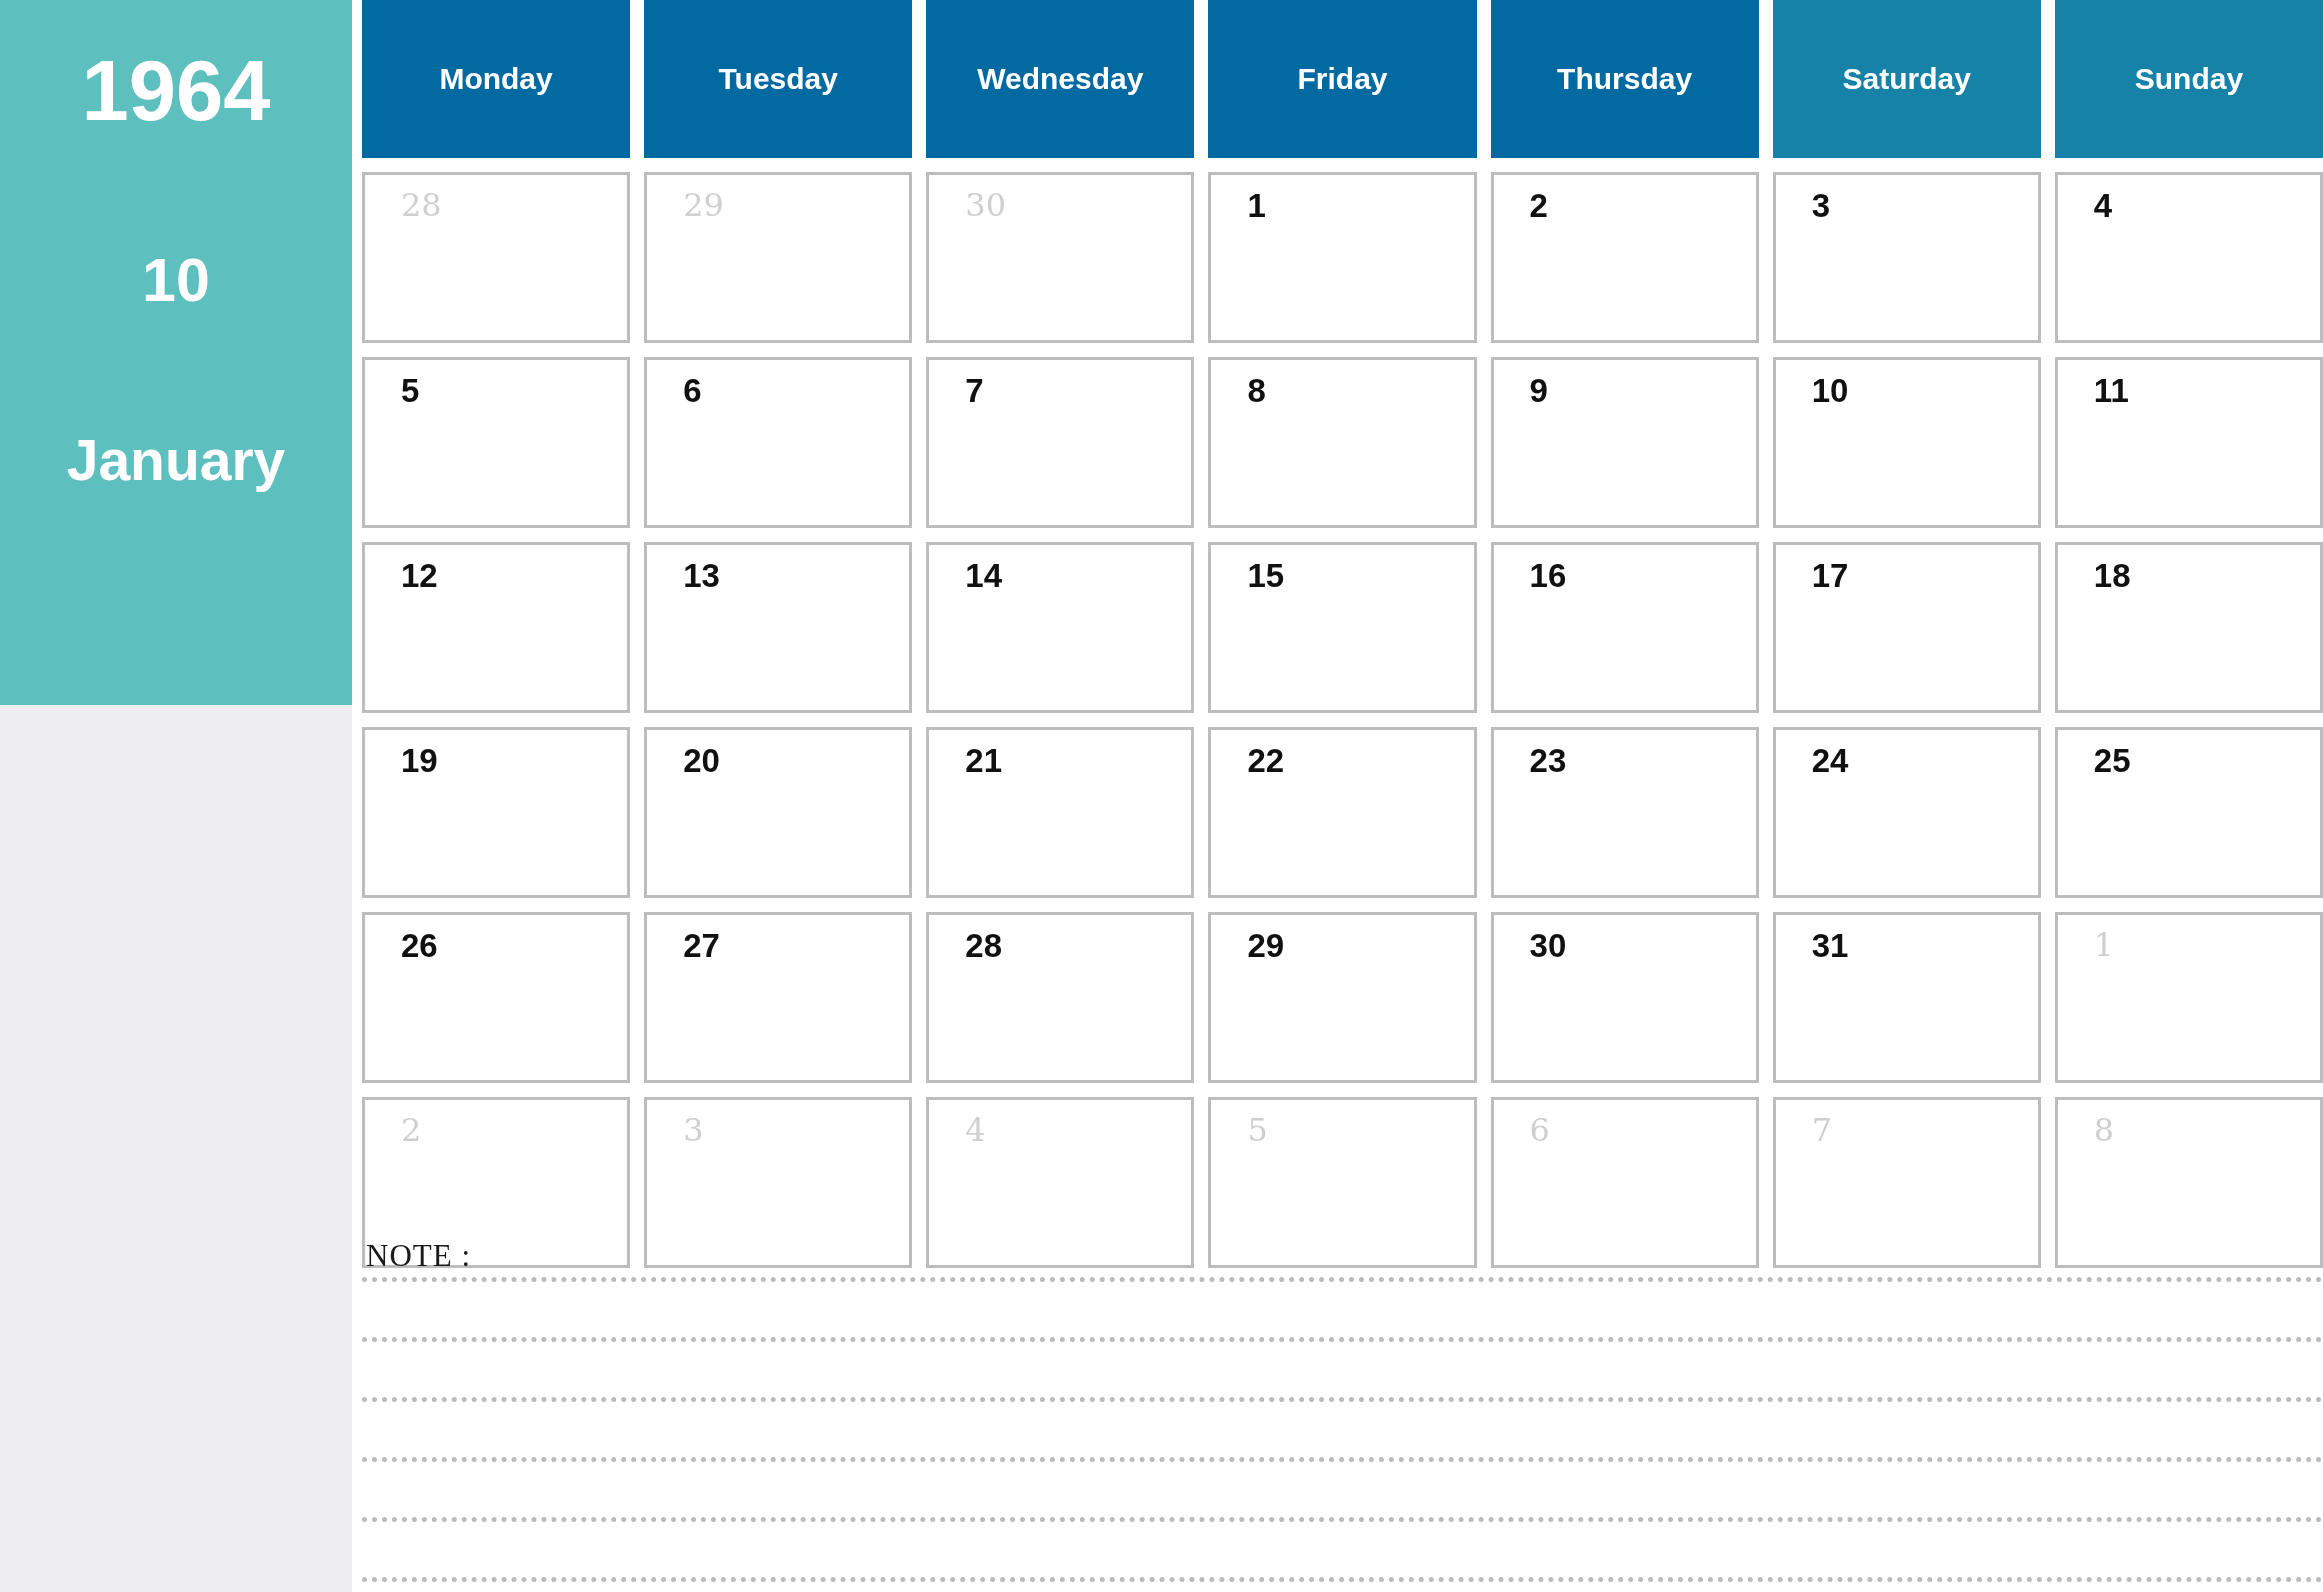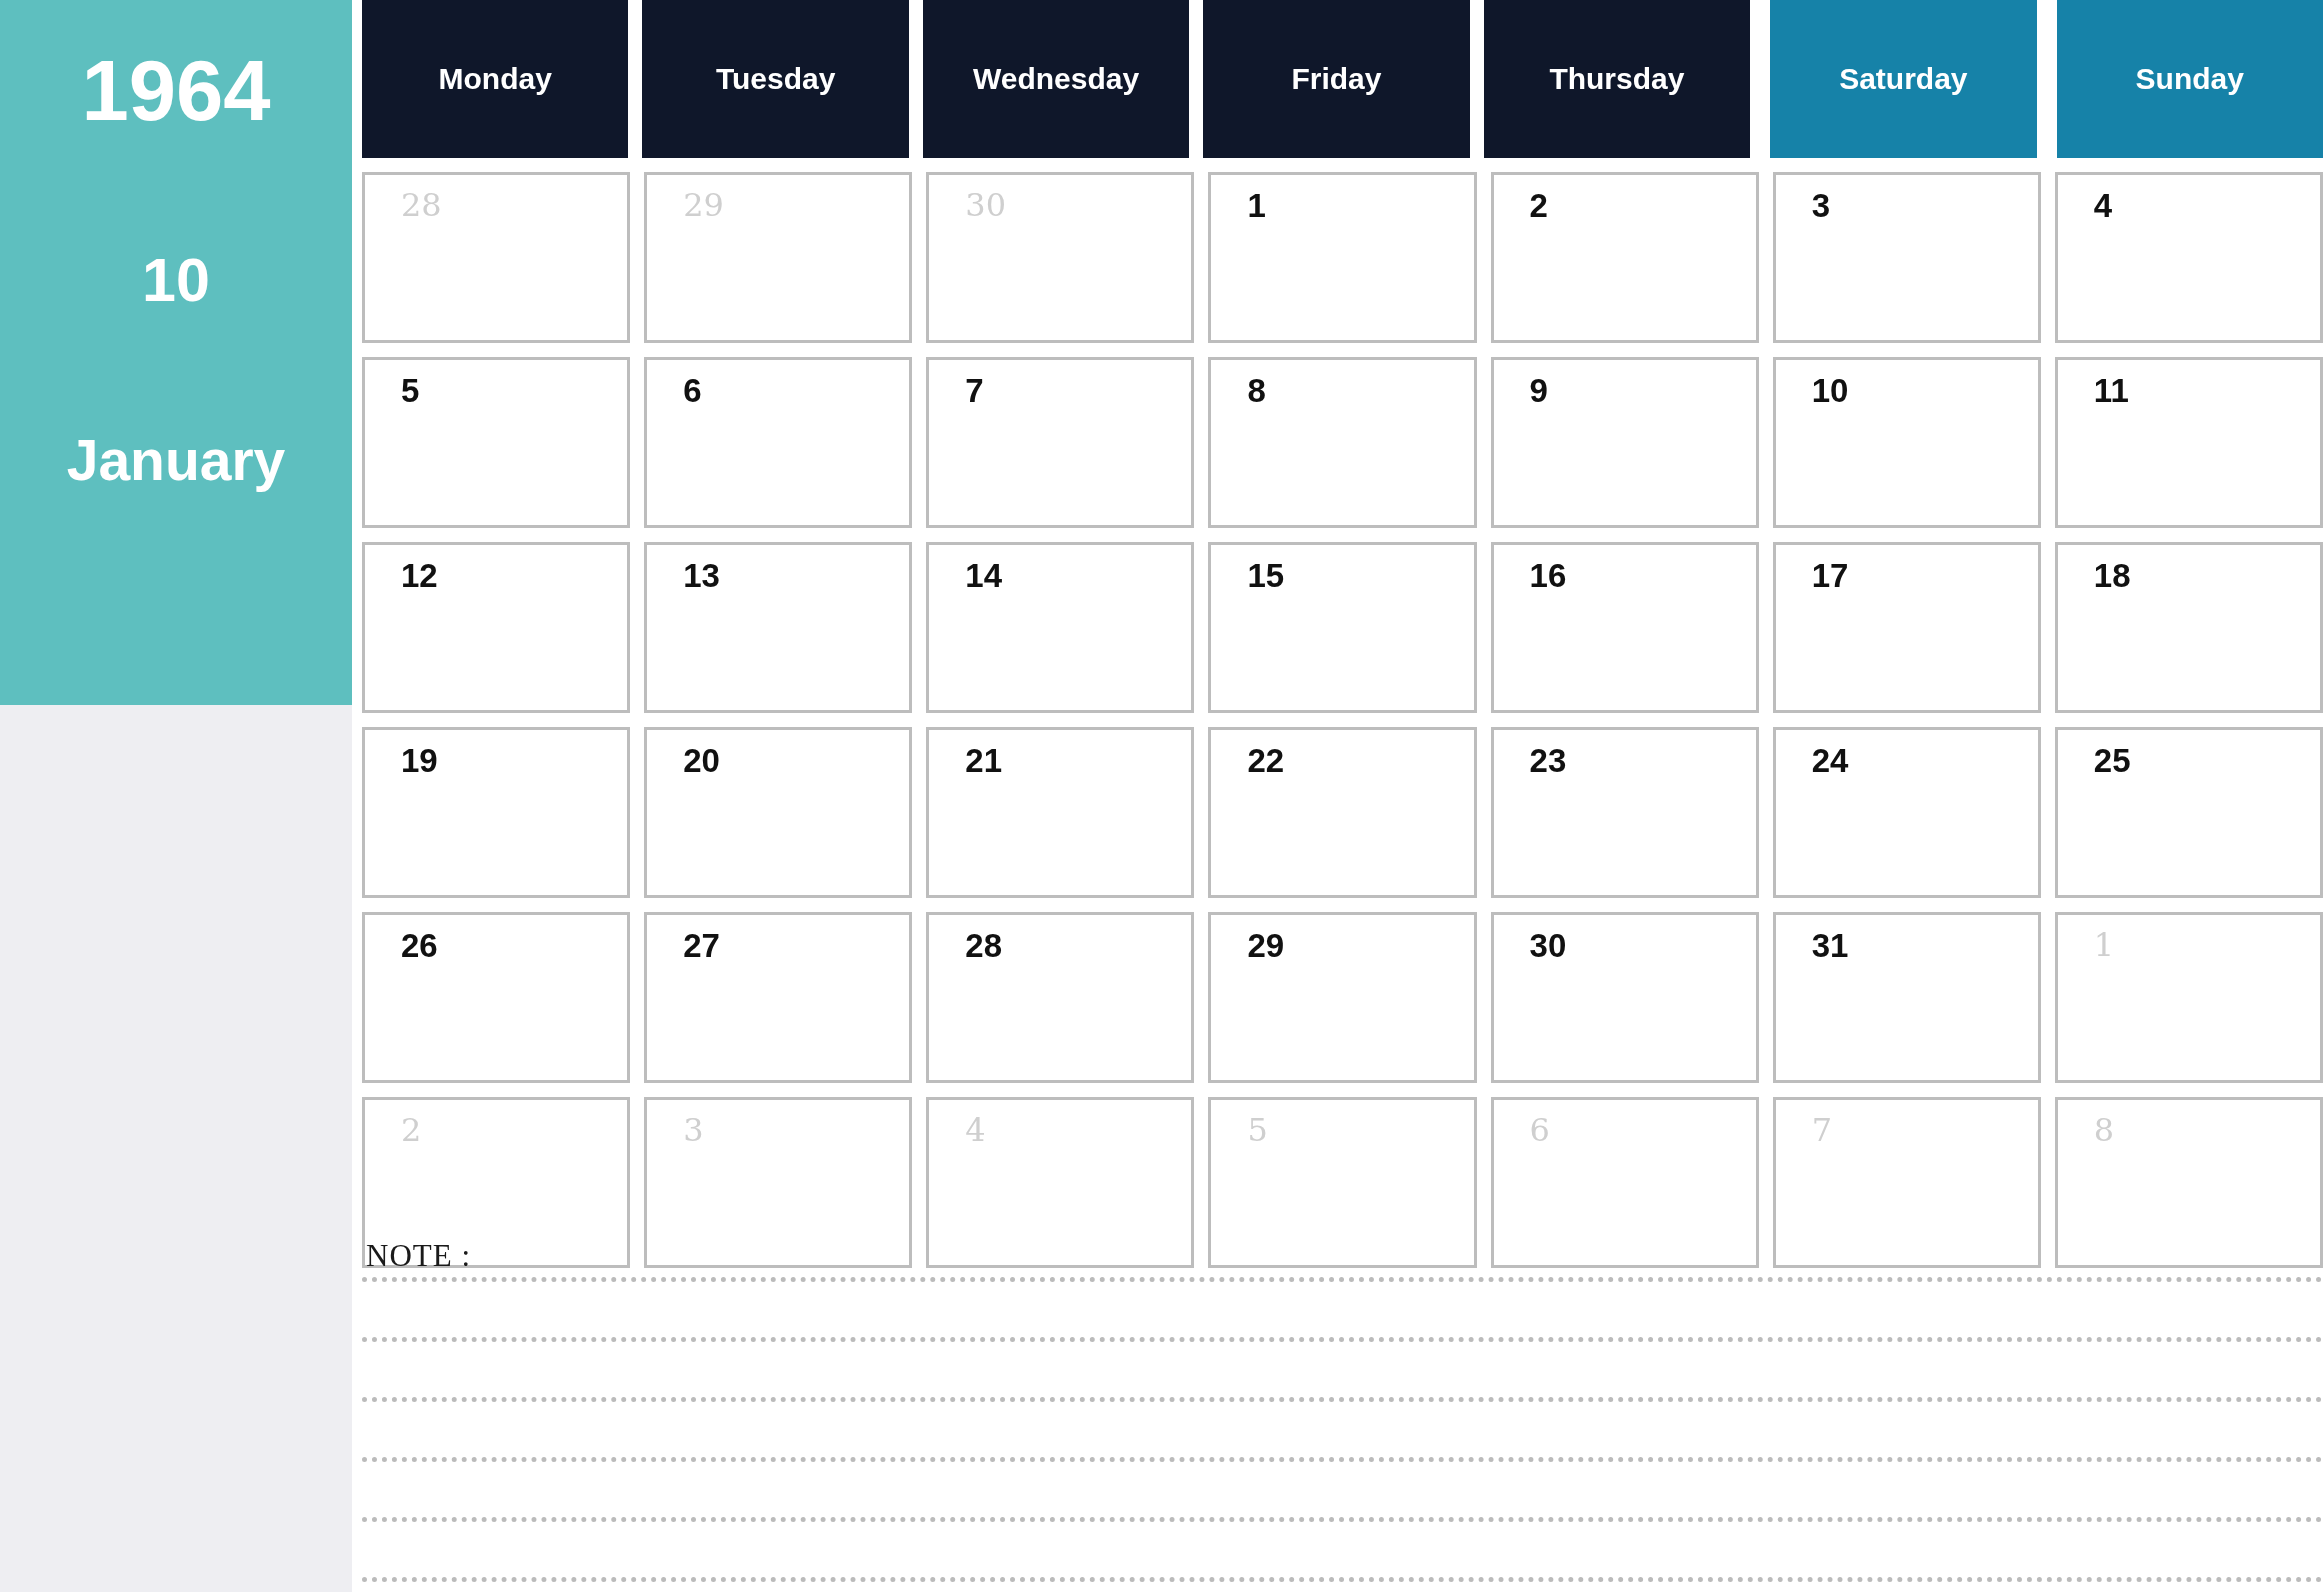--- a/index.html
+++ b/index.html
@@ -76,32 +76,31 @@
     gap: 14px;
   }
 
   
   #weekday-header {
     height: 158px;
     margin-bottom: 14px;
   }
   .weekday-cell {
     flex: 1 1 0;
-    background: #0f172a;
+    background: #0369a1;
     color: #ffffff;
     font-size: 30px;
     font-weight: bold;
     display: flex;
     align-items: center;
     justify-content: center;
     box-sizing: border-box;
   }
   .weekday-cell.weekend {
     background: #1682a8;
-    margin-left: 6px;
   }
 
   
   .week-row {
     height: 171px;
     margin-bottom: 14px;
   }
   .day-cell {
     flex: 1 1 0;
     background: #ffffff;

